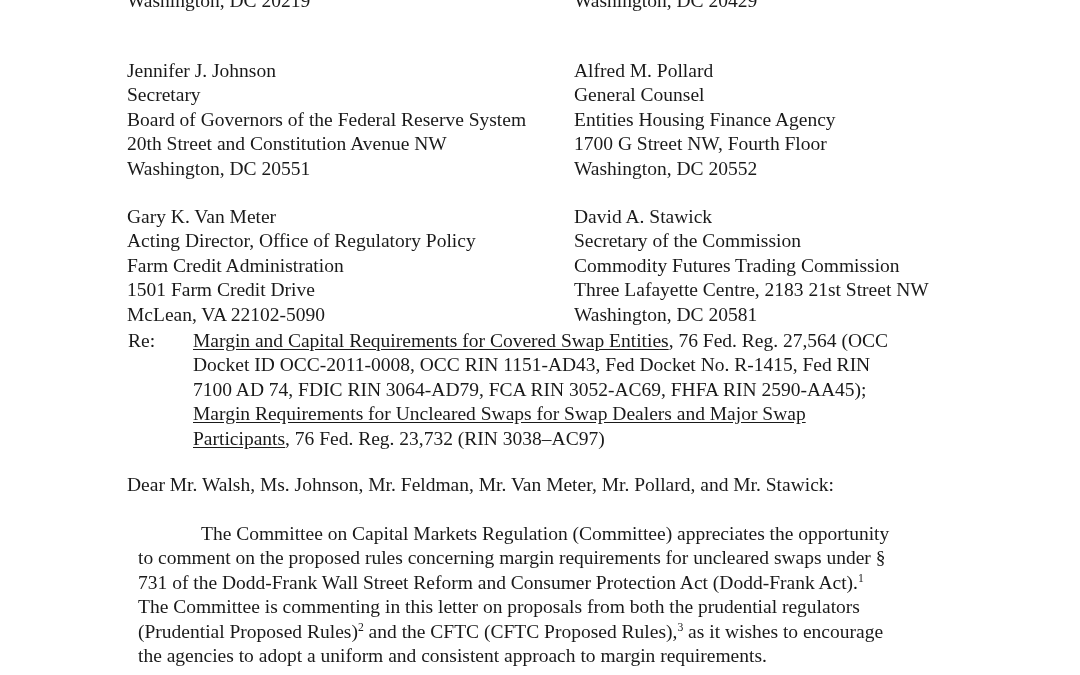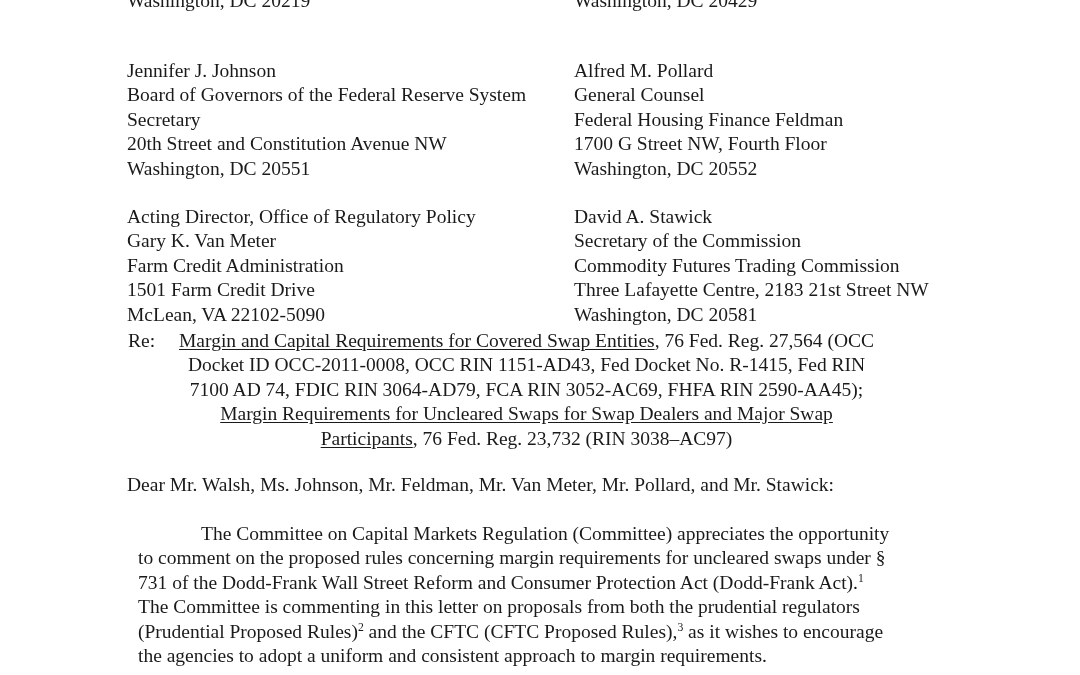--- a/index.html
+++ b/index.html
@@ -18,59 +18,59 @@
     line-height: 24.4px;
     color: #1a1a1a;
   }
   .abs { position: absolute; }
   .line { white-space: pre; }
   .addr-row { position: absolute; left: 0; width: 1080px; }
   .addr-col { position: absolute; top: 0; margin-top: 24px; }
   .addr-col.left  { left: 127px; }
   .addr-col.right { left: 574px; }
   .re-label { position: absolute; left: 128px; top: 0; }
-  .re-lines { position: absolute; left: 179px; top: 0; text-align: center; }
+  .re-lines { position: absolute; left: 193px; top: 0; }
   .seg-line { white-space: pre; }
   .seg-line.indent { padding-left: 63px; }
   .u { text-decoration: underline; text-underline-offset: 2px; }
   sup {
     font-size: 0.6em;
     line-height: 0;
     vertical-align: super;
   }
 </style>
 </head>
 <body>
 
 <div class="page">
 
   <span class="abs line" style="top:-11px; left:127px;">Washington, DC 20219</span>
   <span class="abs line" style="top:-11px; left:574px;">Washington, DC 20429</span>
 
   <div class="addr-row" style="top:35px;">
       <div class="addr-col left">
         <div class="line">Jennifer J. Johnson</div>
+        <div class="line">Secretary</div>
         <div class="line">Board of Governors of the Federal Reserve System</div>
-        <div class="line">Secretary</div>
         <div class="line">20th Street and Constitution Avenue NW</div>
         <div class="line">Washington, DC 20551</div>
       </div>
       <div class="addr-col right">
         <div class="line">Alfred M. Pollard</div>
         <div class="line">General Counsel</div>
-        <div class="line">Federal Housing Finance Feldman</div>
+        <div class="line">Entities Housing Finance Agency</div>
         <div class="line">1700 G Street NW, Fourth Floor</div>
         <div class="line">Washington, DC 20552</div>
       </div>
     </div>
 
   <div class="addr-row" style="top:181px;">
       <div class="addr-col left">
+        <div class="line">Gary K. Van Meter</div>
         <div class="line">Acting Director, Office of Regulatory Policy</div>
-        <div class="line">Gary K. Van Meter</div>
         <div class="line">Farm Credit Administration</div>
         <div class="line">1501 Farm Credit Drive</div>
         <div class="line">McLean, VA 22102-5090</div>
       </div>
       <div class="addr-col right">
         <div class="line">David A. Stawick</div>
         <div class="line">Secretary of the Commission</div>
         <div class="line">Commodity Futures Trading Commission</div>
         <div class="line">Three Lafayette Centre, 2183 21st Street NW</div>
         <div class="line">Washington, DC 20581</div>

